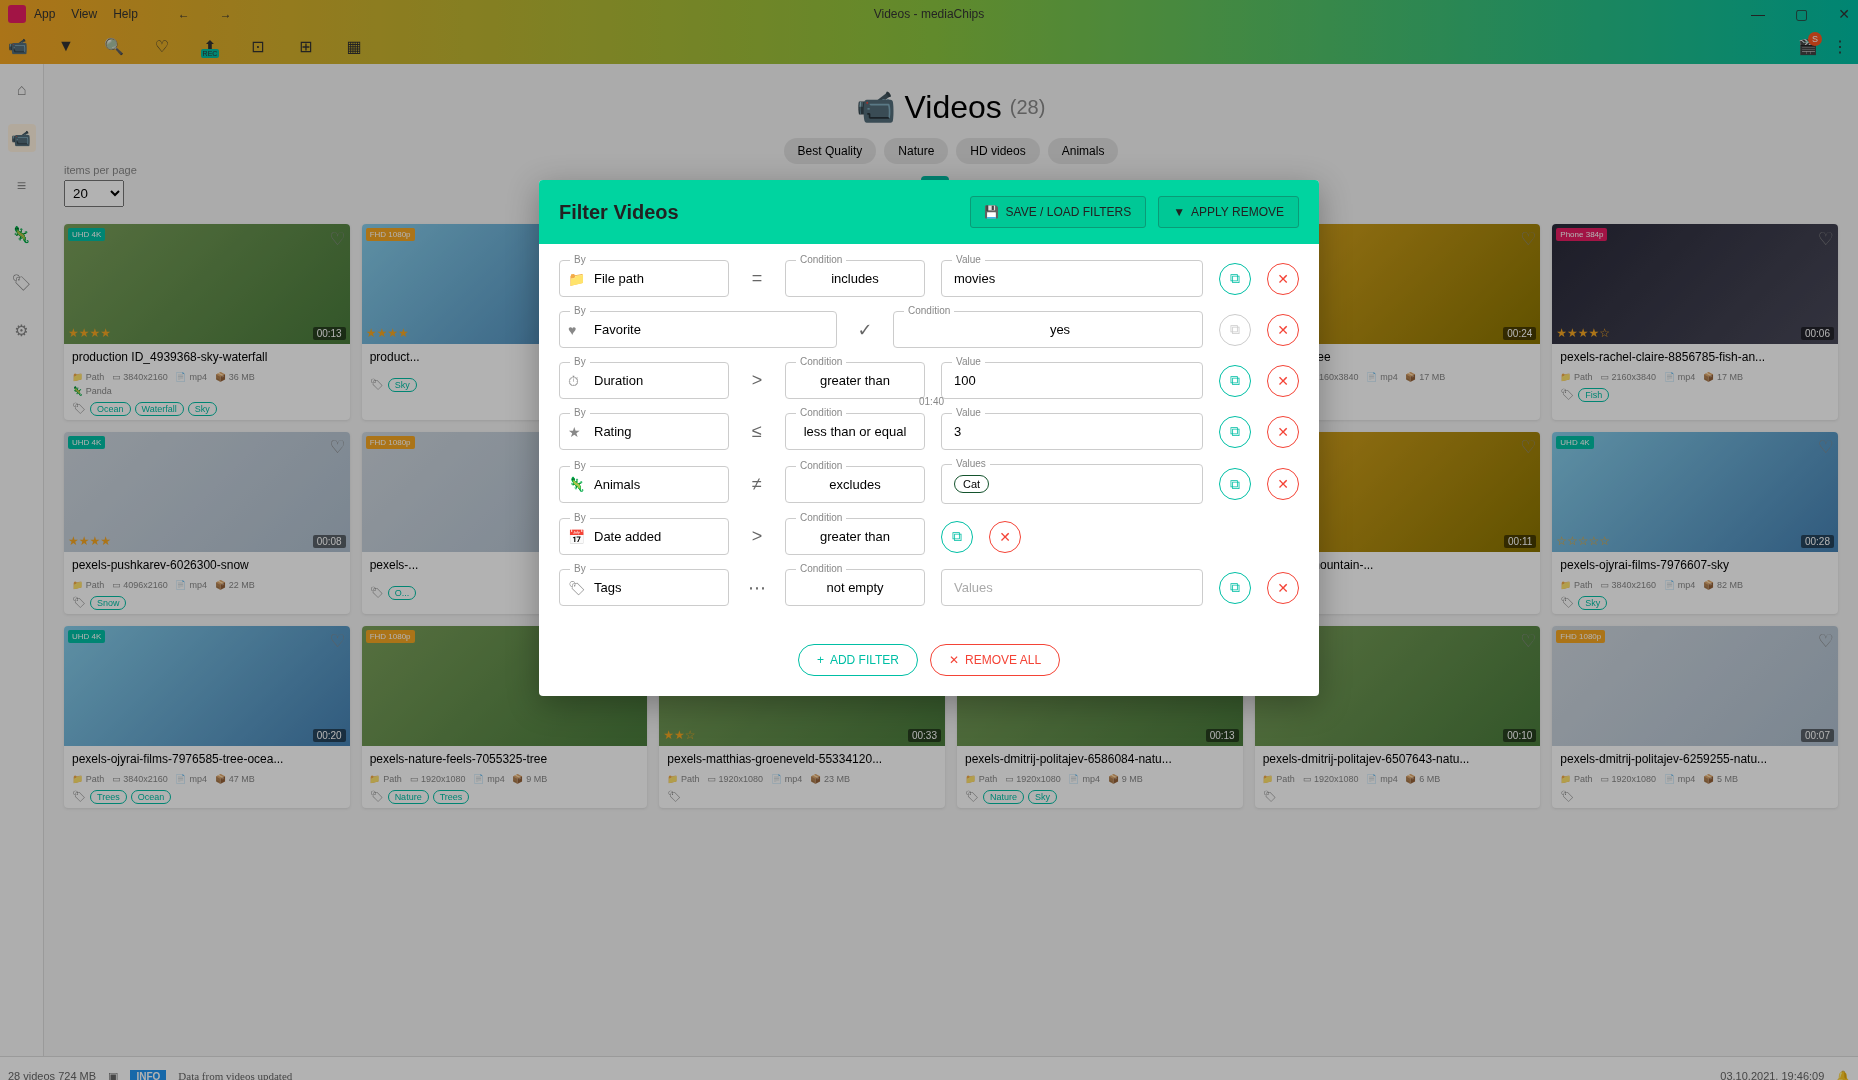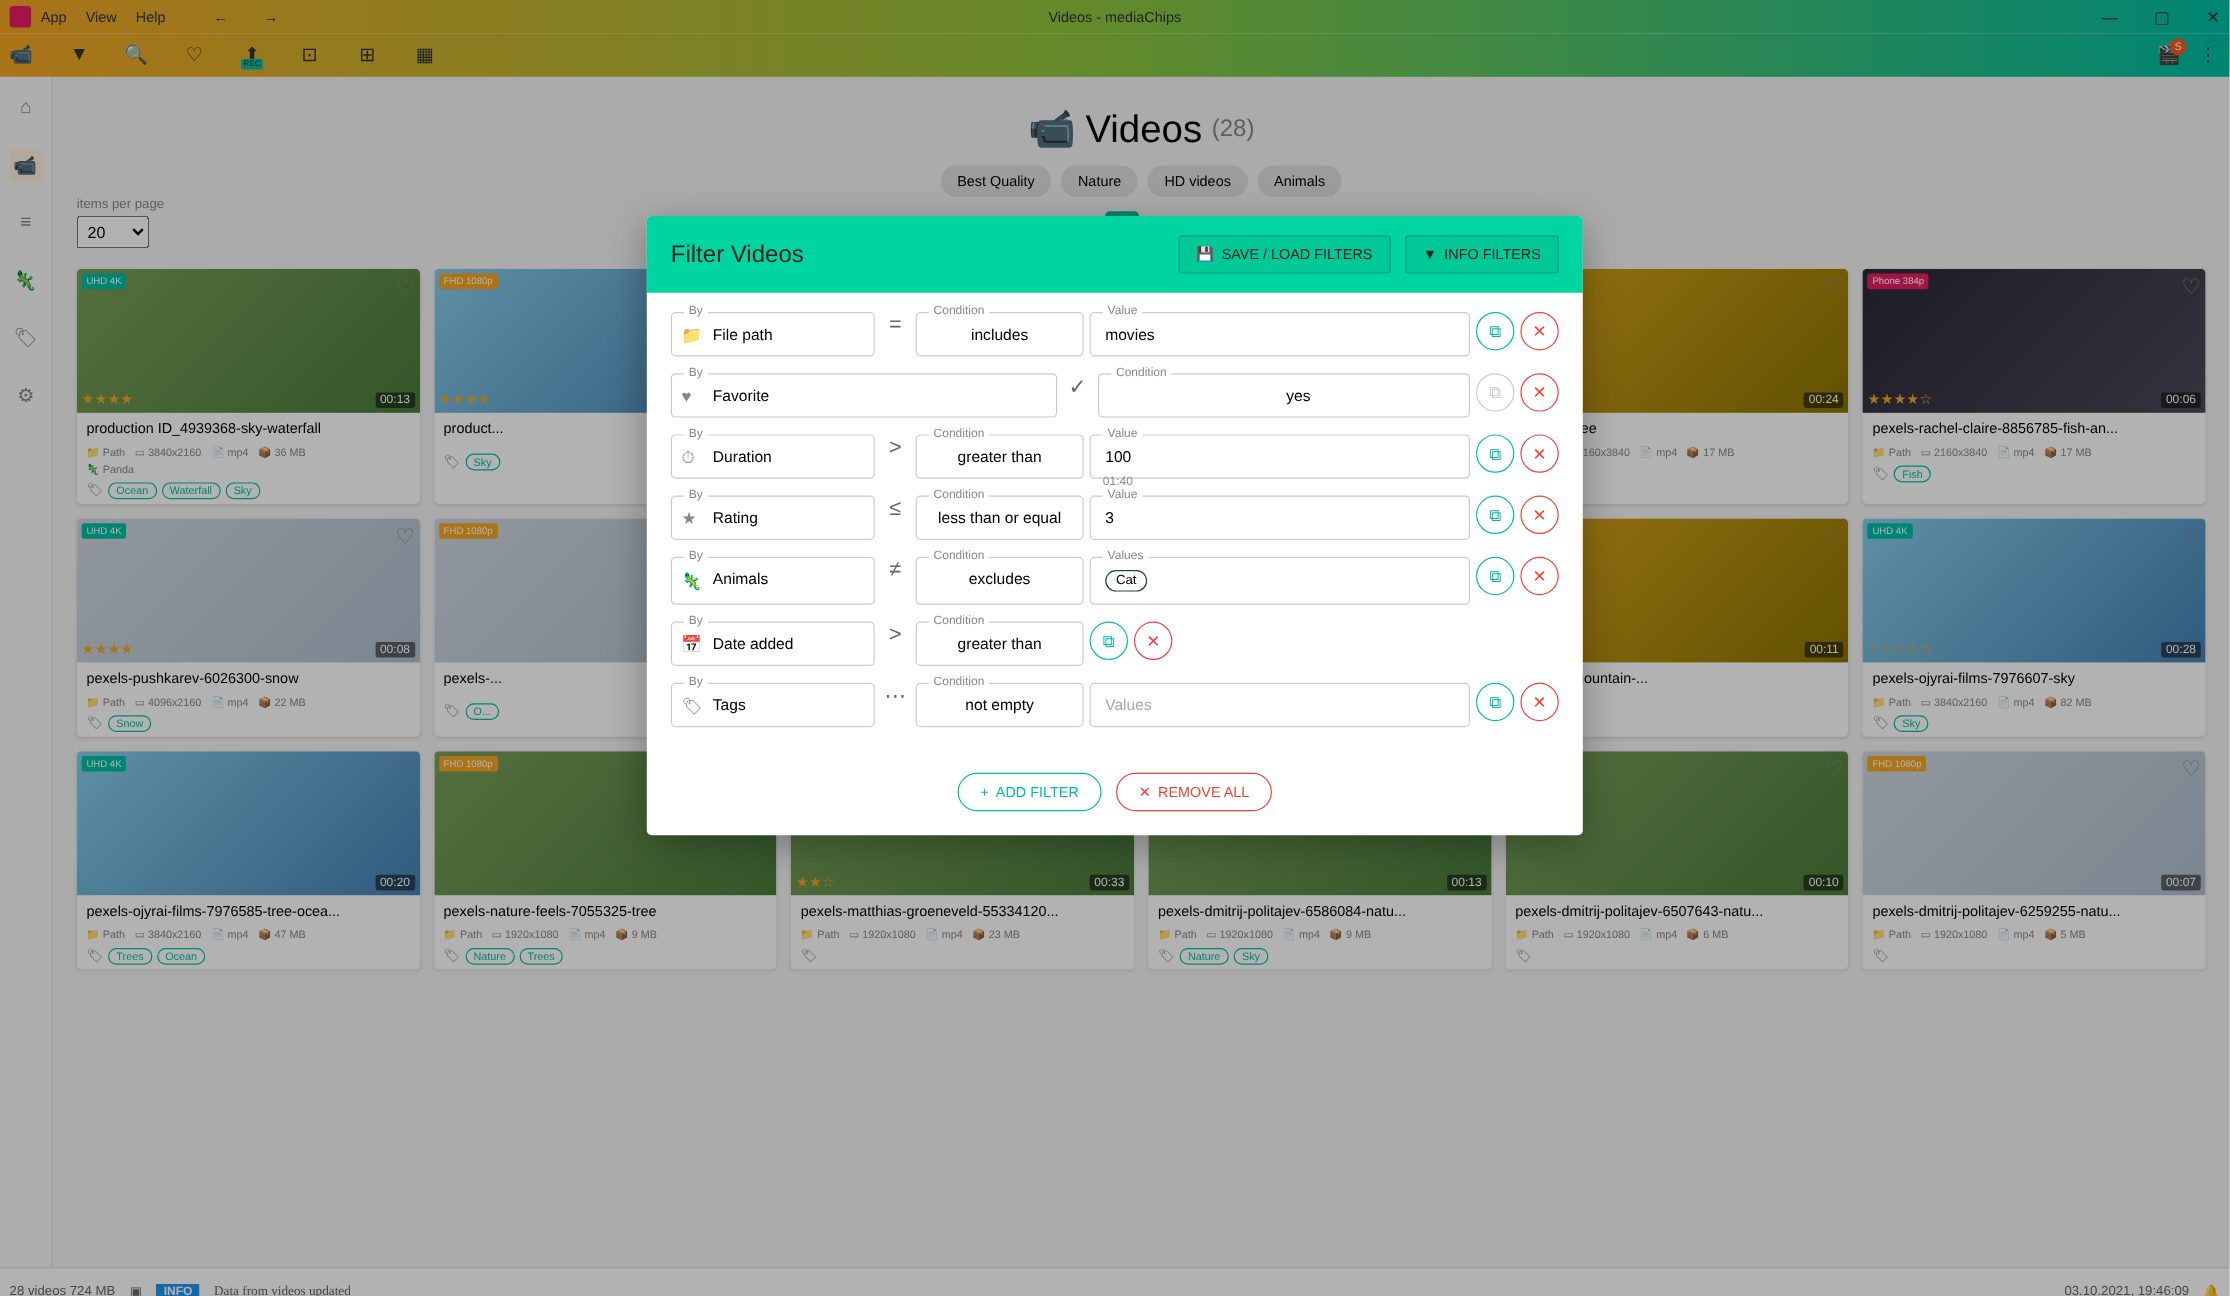--- a/index.html
+++ b/index.html
@@ -42,25 +42,25 @@
 .thumb .fave{position:absolute;top:4px;right:4px;color:#888;font-size:18px}
 .thumb .dur{position:absolute;bottom:4px;right:4px;color:#fff;font-size:10px;background:rgba(0,0,0,.5);padding:1px 4px;border-radius:2px}
 .thumb .stars{position:absolute;bottom:4px;left:4px;color:#f5a623;font-size:12px}
 .card .name{padding:6px 8px;font-size:12px;white-space:nowrap;overflow:hidden;text-overflow:ellipsis}
 .card .meta{display:flex;gap:8px;padding:2px 8px;font-size:9px;color:#888;flex-wrap:wrap}
 .card .tags{display:flex;gap:4px;padding:4px 8px;flex-wrap:wrap}
 .tag{border:1px solid #00bfa5;color:#00bfa5;padding:1px 6px;border-radius:8px;font-size:9px}
 .overlay{position:absolute;inset:0;background:rgba(0,0,0,.3);z-index:10}
 .dialog{position:absolute;top:180px;left:50%;transform:translateX(-50%);width:780px;background:#fff;border-radius:4px;z-index:20;box-shadow:0 8px 32px rgba(0,0,0,.3)}
 .dhead{background:#00d4a0;padding:16px 20px;display:flex;align-items:center;border-radius:4px 4px 0 0}
-.dhead h2{font-size:20px;font-weight:400;color:#222}
+.dhead h2{font-size:20px;font-weight:700;color:#222}
 .dhead .btns{margin-left:auto;display:flex;gap:12px}
 .dbtn{border:1px solid #0a9b77;background:#00c896;color:#222;padding:8px 14px;font-size:12px;cursor:pointer;display:flex;align-items:center;gap:6px;border-radius:3px}
 .dbody{padding:16px 20px}
-.frow{display:flex;gap:5px;margin-bottom:14px;position:relative}
+.frow{display:flex;align-items:center;gap:16px;margin-bottom:14px;position:relative}
 .fbox{border:1px solid #ccc;border-radius:4px;padding:10px 10px 10px 34px;position:relative;font-size:13px}
 .fbox .lbl{position:absolute;top:-7px;left:10px;background:#fff;padding:0 4px;font-size:10px;color:#888}
 .fbox .ico{position:absolute;left:8px;top:50%;transform:translateY(-50%);color:#888;font-size:14px}
 .by{width:170px}
 .cond{width:140px;text-align:center;padding-left:10px}
 .val{flex:1;padding-left:12px}
 .op{width:24px;text-align:center;font-size:18px;color:#666}
 .actbtn{width:32px;height:32px;border-radius:50%;display:flex;align-items:center;justify-content:center;cursor:pointer;font-size:14px}
 .actbtn.copy{border:1px solid #00bfa5;color:#00bfa5}
 .actbtn.copy.disabled{border-color:#ccc;color:#ccc}
@@ -495,21 +495,21 @@
 <div class="dialog">
   <div class="dhead">
     <h2>Filter Videos</h2>
     <div class="btns">
       <button class="dbtn">
           <span>💾</span>
           <span>SAVE / LOAD FILTERS</span>
         </button>
       <button class="dbtn">
           <span>▼</span>
-          <span>INFO FILTERS</span>
+          <span>APPLY REMOVE</span>
         </button>
     </div>
   </div>
   <div class="dbody" id="frows">
       <div class="frow">
     <div class="fbox by"><span class="lbl">By</span><span class="ico">📁</span>File path</div>
     <div class="op">=</div>
     <div class="fbox cond"><span class="lbl">Condition</span>includes</div>
     <div class="fbox val"><span class="lbl">Value</span>movies</div>
     <div class="actbtn copy">⧉</div>

